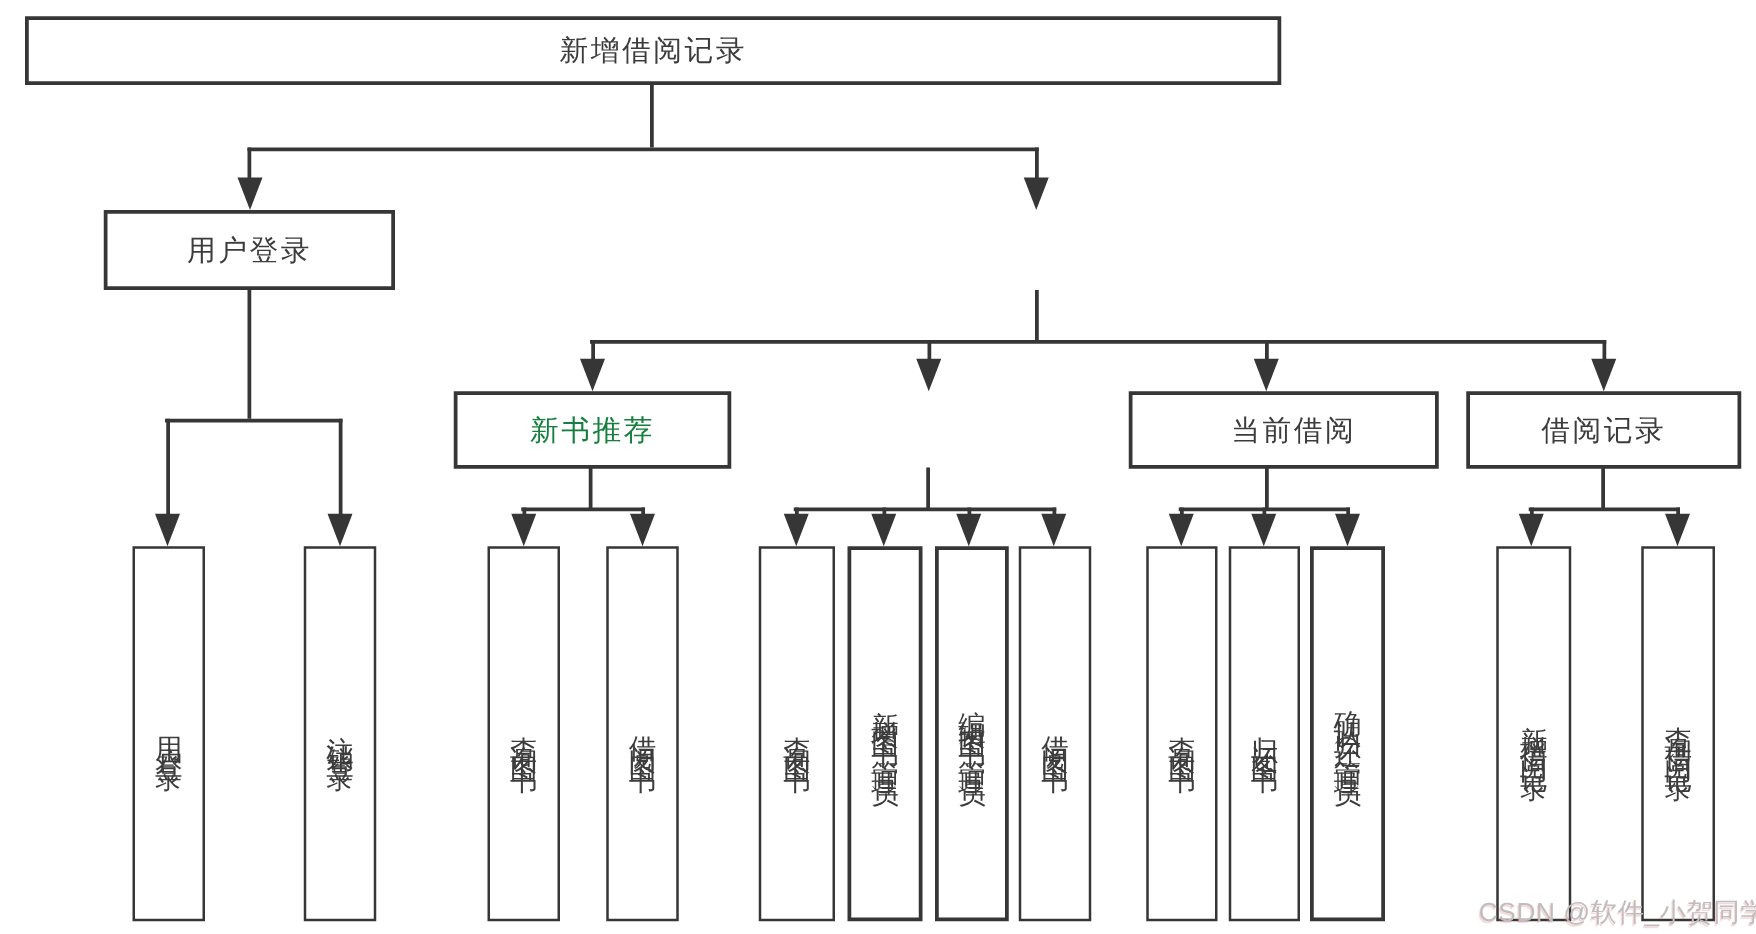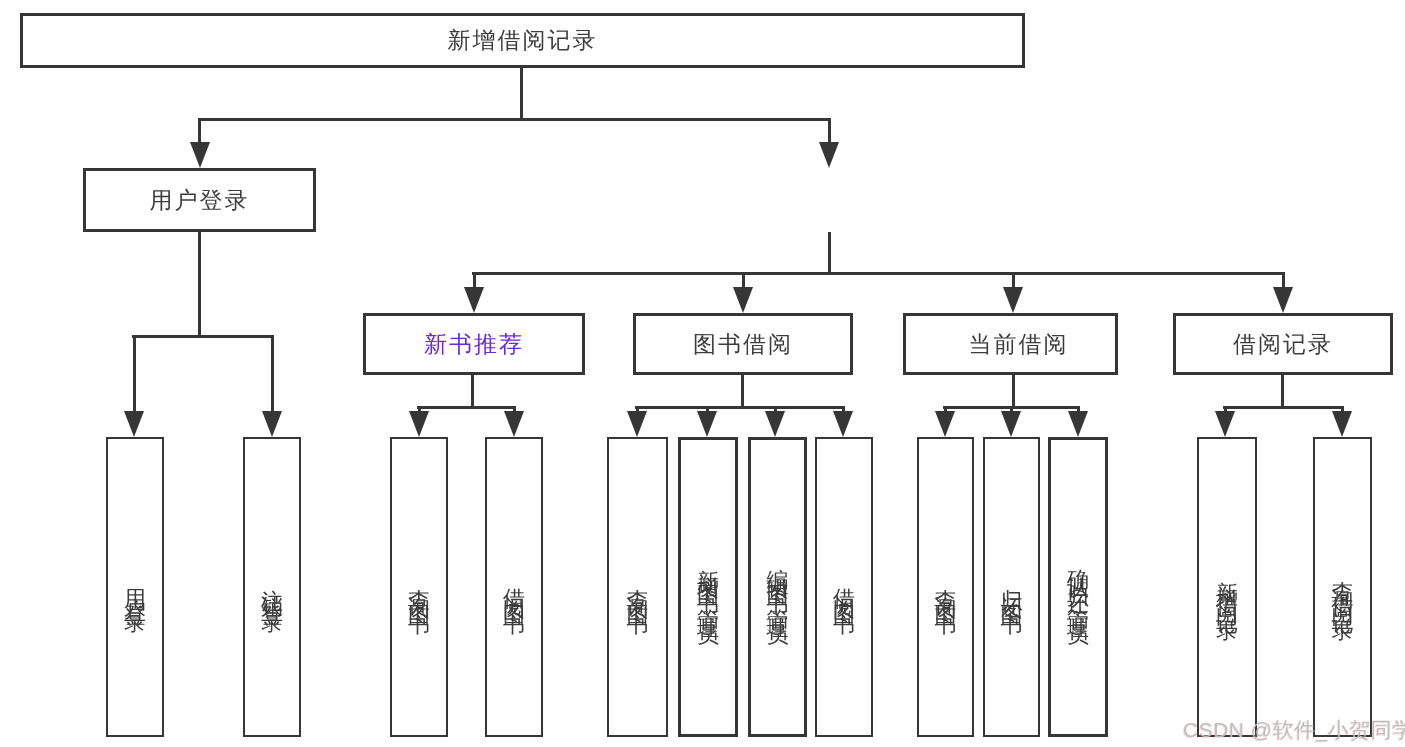--- a/index.html
+++ b/index.html
@@ -43,29 +43,26 @@
 
   <div class="hbox" style="left: 20px; top: 13px; width: 1005px; height: 55px; border-color: rgb(54, 54, 54); color: rgb(60, 60, 60);">
     <span>新增借阅记录</span>
   </div>
 
   <div class="hbox" style="left: 83px; top: 168px; width: 233px; height: 64px; border-color: rgb(54, 54, 54); color: rgb(60, 60, 60);">
     <span>用户登录</span>
   </div>
 
 
-  <div class="hbox" style="left: 363px; top: 313px; width: 222px; height: 62px; border-color: rgb(54, 54, 54); color: #6d28d9;">
+  <div class="hbox" style="left: 363px; top: 313px; width: 222px; height: 62px; border-color: rgb(54, 54, 54); color: #15803d;">
     <span>新书推荐</span>
   </div>
 
-  <div class="hbox" style="left: 633px; top: 313px; width: 220px; height: 62px; border-color: rgb(54, 54, 54); color: rgb(60, 60, 60);">
-    <span>图书借阅</span>
-  </div>
 
-  <div class="hbox" style="left: 903px; top: 313px; width: 215px; height: 62px; border-color: rgb(54, 54, 54); color: rgb(60, 60, 60); padding-left: 16px;">
+  <div class="hbox" style="left: 903px; top: 313px; width: 248px; height: 62px; border-color: rgb(54, 54, 54); color: rgb(60, 60, 60); padding-left: 16px;">
     <span>当前借阅</span>
   </div>
 
   <div class="hbox" style="left: 1173px; top: 313px; width: 220px; height: 62px; border-color: rgb(54, 54, 54); color: rgb(60, 60, 60);">
     <span>借阅记录</span>
   </div>
 
   <div class="leaf" style="left: 106px; width: 58px; border-color: rgb(54, 54, 54);">
     <span class="vtext" style="color: rgb(60, 60, 60);">用户登录</span>
   </div>

